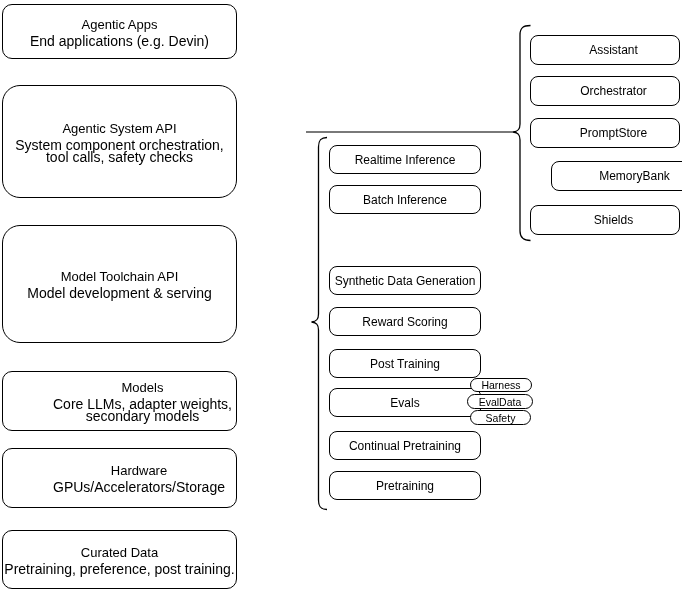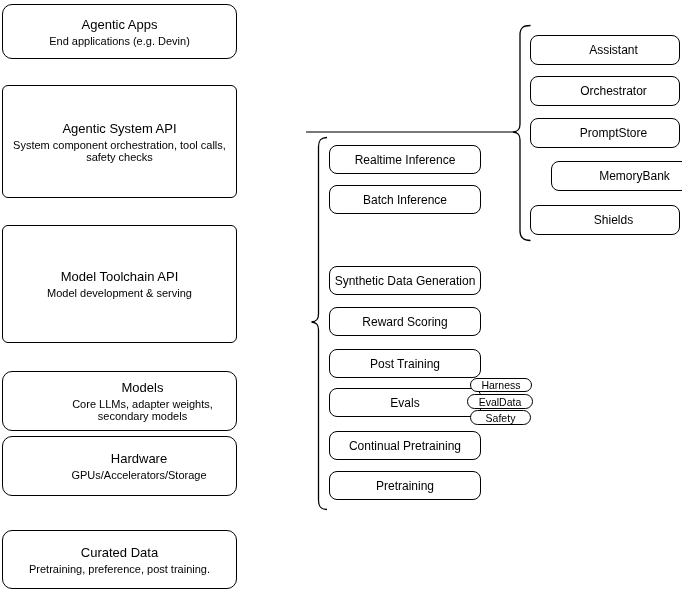--- a/index.html
+++ b/index.html
@@ -7,30 +7,30 @@
     position:relative;width:682px;height:591px;background:#ffffff;
     font-family:"Liberation Sans",sans-serif;color:#000;overflow:hidden;
   }
   .box{
     position:absolute;box-sizing:border-box;background:#ffffff;
     border:1px solid #000;display:flex;flex-direction:column;
     align-items:center;justify-content:center;text-align:center;
   }
   .lbox{left:2px;width:235px;}
   .lbox .title{font-size:13px;line-height:15px;}
-  .lbox .subtitle{font-size:11px;line-height:12px;margin-top:3px;}
+  .lbox .subtitle{font-size:14px;line-height:12px;margin-top:3px;}
   .mbox{left:329px;width:152px;height:29px;border-radius:8px;font-size:12px;}
   .rbox{left:530px;width:150px;height:30px;border-radius:8px;font-size:12px;padding-left:17px;}
   .pill{
     position:absolute;box-sizing:border-box;background:#fff;border:1px solid #000;
     border-radius:8px;font-size:10.5px;display:flex;align-items:center;
     justify-content:center;z-index:5;
   }
   .r10{border-radius:10px;}
-  .r18{border-radius:6px;}
+  .r18{border-radius:18px;}
   svg.overlay{position:absolute;left:0;top:0;z-index:1;}
   .box{z-index:2;}
 </style>
 </head>
 <body>
 
 <div id="canvas">
 
   <svg class="overlay" width="682" height="591" viewBox="0 0 682 591">
     <path d="M306,132 L513,132" stroke="#4d4d4d" stroke-width="1.4" fill="none"></path>
@@ -49,21 +49,21 @@
     <div class="subtitle">System component orchestration, tool calls, safety checks</div>
   </div>
   <div class="box lbox r18" style="top:225px;height:118px;">
     <div class="title">Model Toolchain API</div>
     <div class="subtitle">Model development &amp; serving</div>
   </div>
   <div class="box lbox r10" style="top:371px;height:60px;padding-left:46px;">
     <div class="title">Models</div>
     <div class="subtitle">Core LLMs, adapter weights, secondary models</div>
   </div>
-  <div class="box lbox r10" style="top:436px;height:60px;padding-left:39px;">
+  <div class="box lbox r10" style="top:448px;height:60px;padding-left:39px;">
     <div class="title">Hardware</div>
     <div class="subtitle">GPUs/Accelerators/Storage</div>
   </div>
   <div class="box lbox r10" style="top:530px;height:59px;">
     <div class="title">Curated Data</div>
     <div class="subtitle">Pretraining, preference, post training.</div>
   </div>
 
   <div class="box mbox" style="top:145px;">
     <span>Realtime Inference</span>

